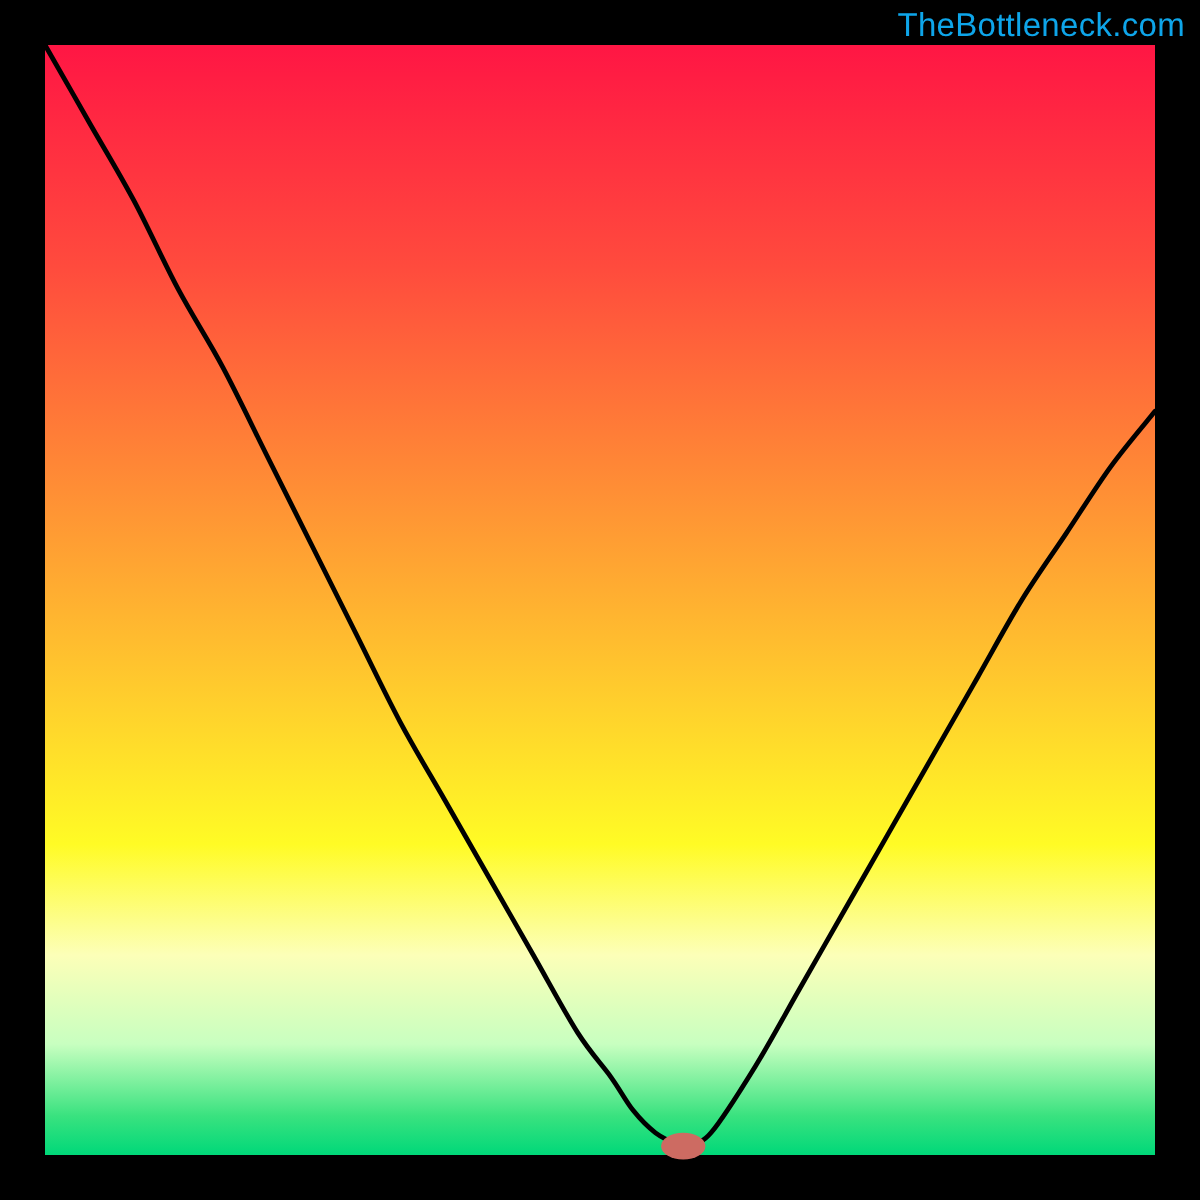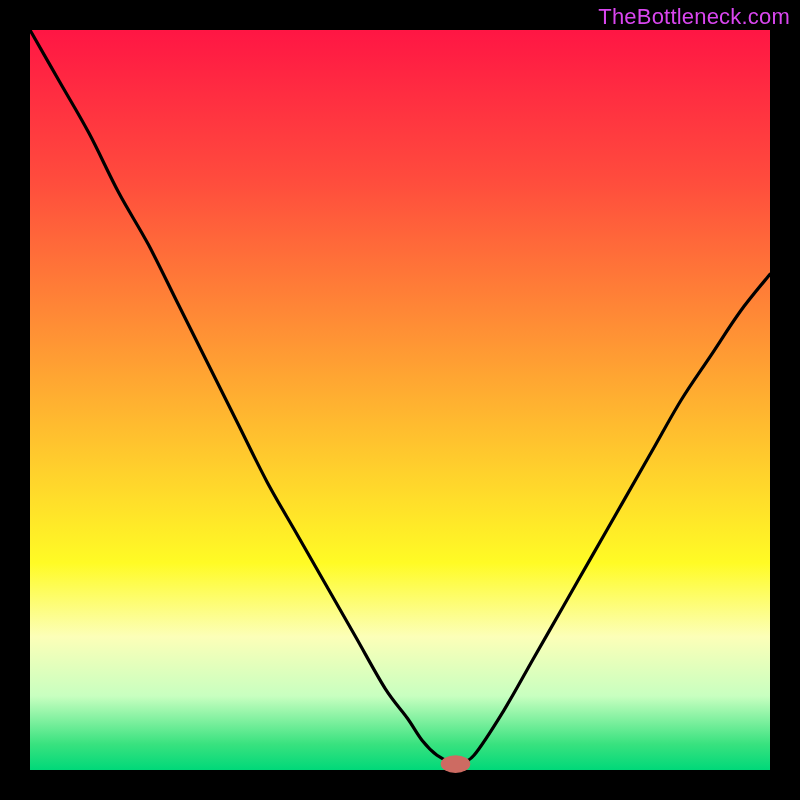--- a/index.html
+++ b/index.html
@@ -16,21 +16,21 @@
     left: 0;
     top: 0;
     width: 800px;
     height: 800px;
     background: #000;
   }
   .watermark {
     position: absolute;
     top: 4px;
     right: 10px;
-    color: #d946ef;
+    color: #0ea5e9;
     font-size: 22px;
     letter-spacing: 0.2px;
     z-index: 10;
   }
   svg {
     position: absolute;
     left: 0;
     top: 0;
   }
   .curve {

